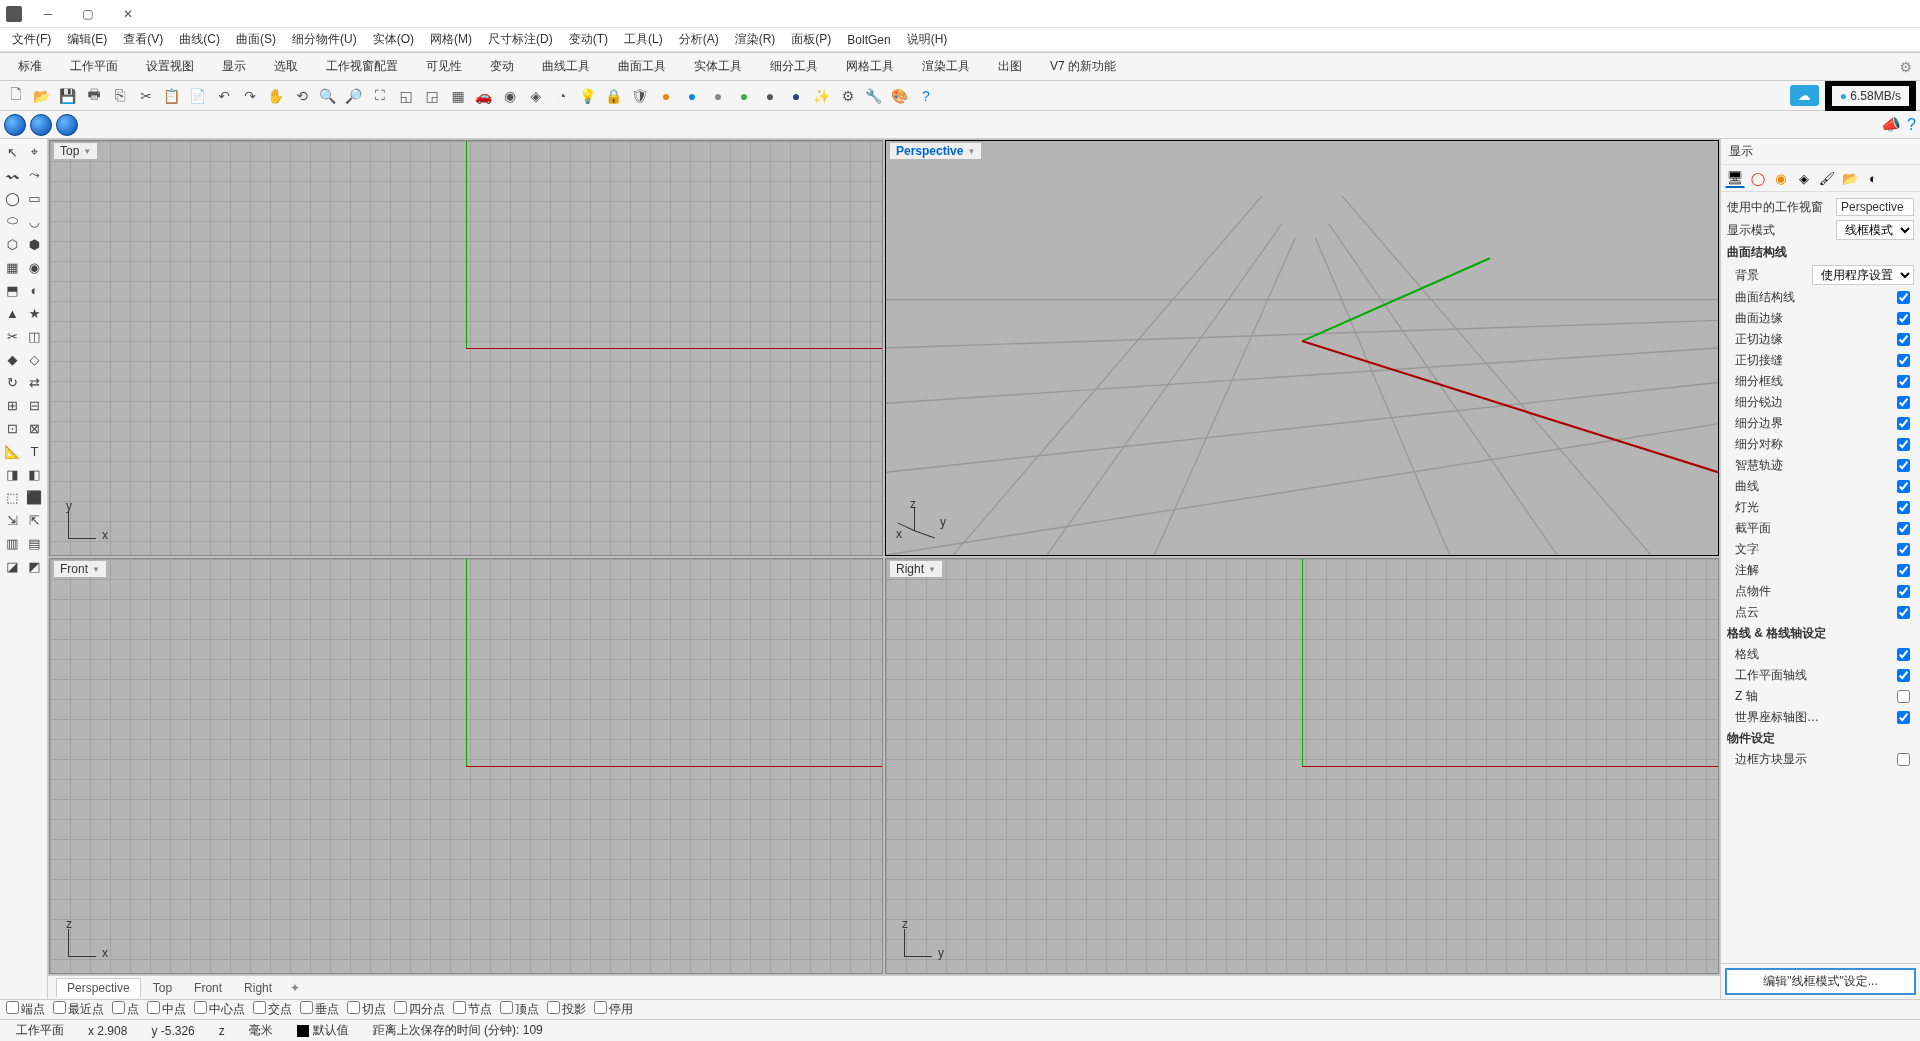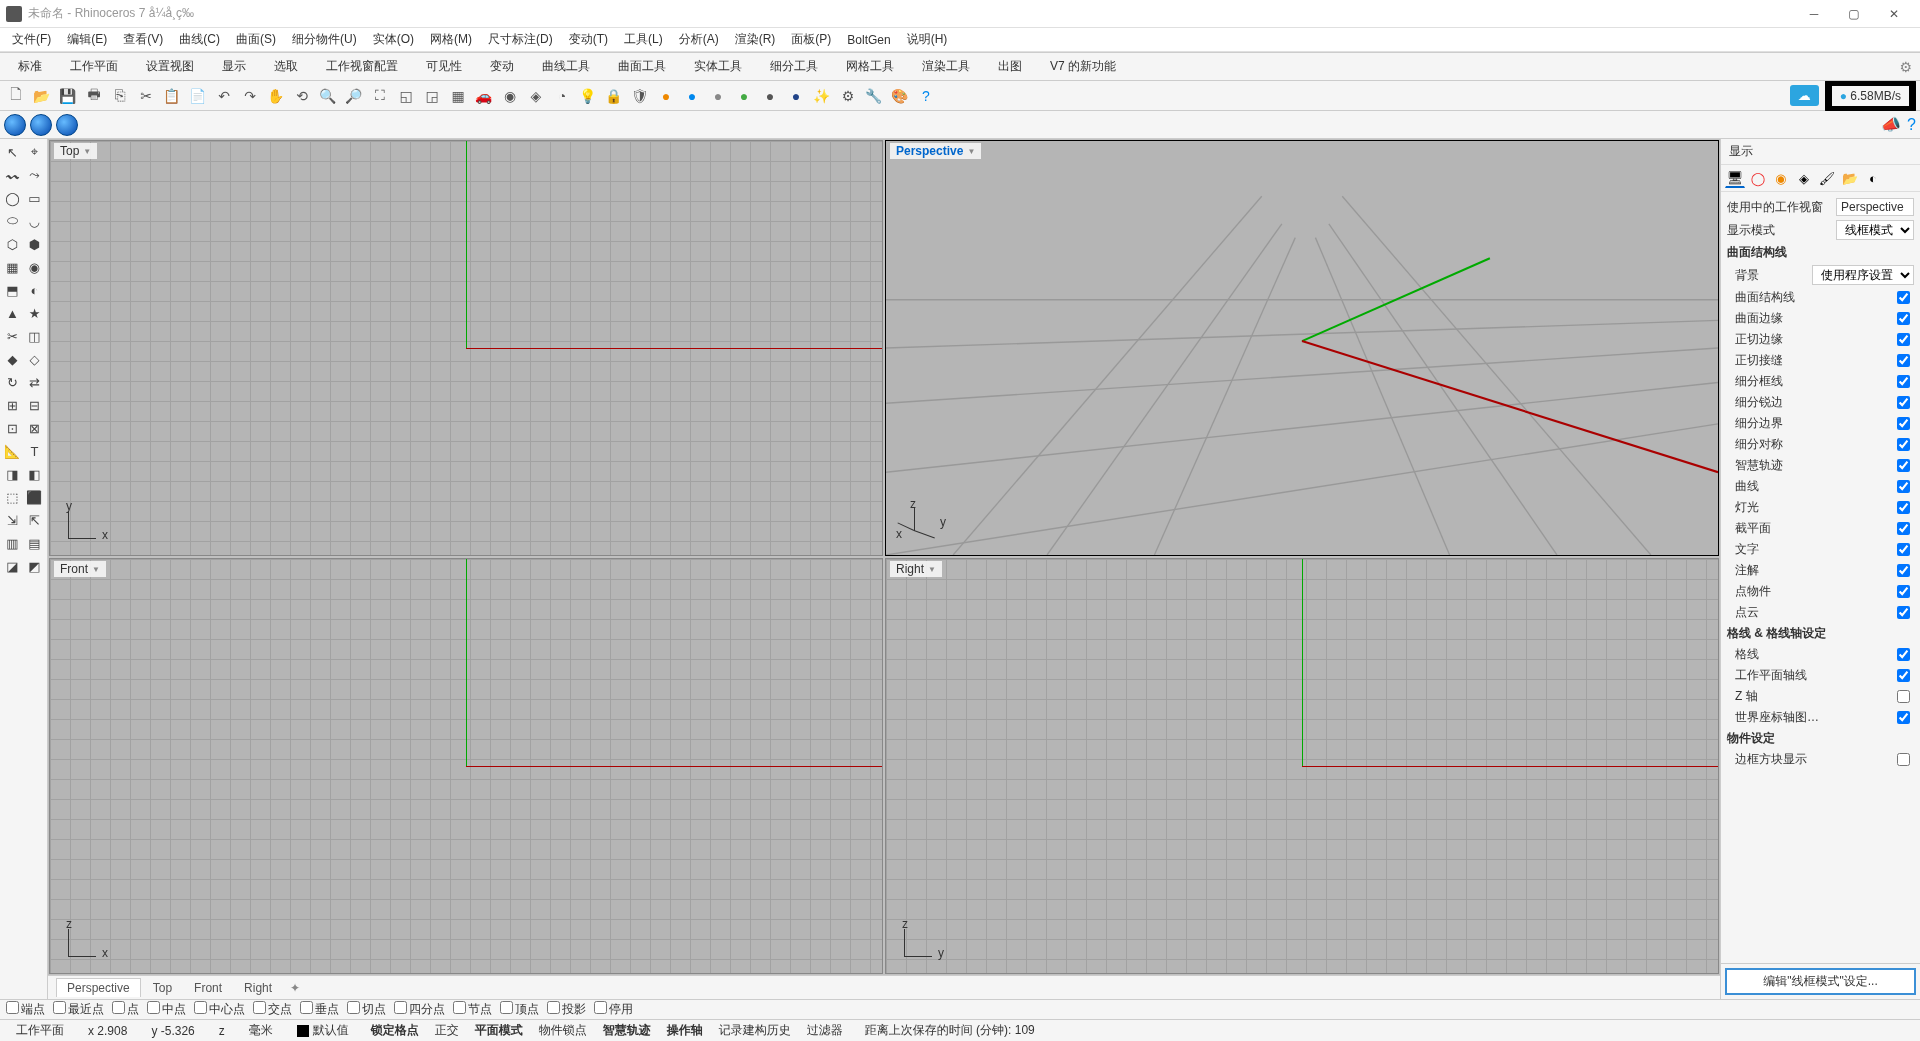--- a/index.html
+++ b/index.html
@@ -105,21 +105,20 @@
 }
 .persp-bg {
   background: #b5b5b5;
 }
 </style>
 </head>
 <body>
 
 <div class="titlebar">
   <div class="app-icon"></div>
-  <div class="title">未命名 - Rhinoceros 7 å¼å¸ç‰</div>
   <div class="winbtn">─</div>
   <div class="winbtn">▢</div>
   <div class="winbtn">✕</div>
 </div>
 
 <div class="menubar" id="menubar">
     <div class="mitem">文件(F)</div>
     <div class="mitem">编辑(E)</div>
     <div class="mitem">查看(V)</div>
     <div class="mitem">曲线(C)</div>
@@ -536,24 +535,14 @@
     <label><input type="checkbox" style="">停用</label>
   </div>
 
 <div class="status">
   <div class="cell">工作平面</div>
   <div class="cell">x 2.908</div>
   <div class="cell">y -5.326</div>
   <div class="cell">z</div>
   <div class="cell">毫米</div>
   <div class="cell"><span class="sw"></span><span>默认值</span></div>
-  <div id="statustoggles" style="display:flex">
-      <div class="toggle bold">锁定格点</div>
-      <div class="toggle">正交</div>
-      <div class="toggle bold">平面模式</div>
-      <div class="toggle">物件锁点</div>
-      <div class="toggle bold">智慧轨迹</div>
-      <div class="toggle bold">操作轴</div>
-      <div class="toggle">记录建构历史</div>
-      <div class="toggle">过滤器</div>
-    </div>
   <div class="cell">距离上次保存的时间 (分钟): 109</div>
 </div>
 
 </body></html>

